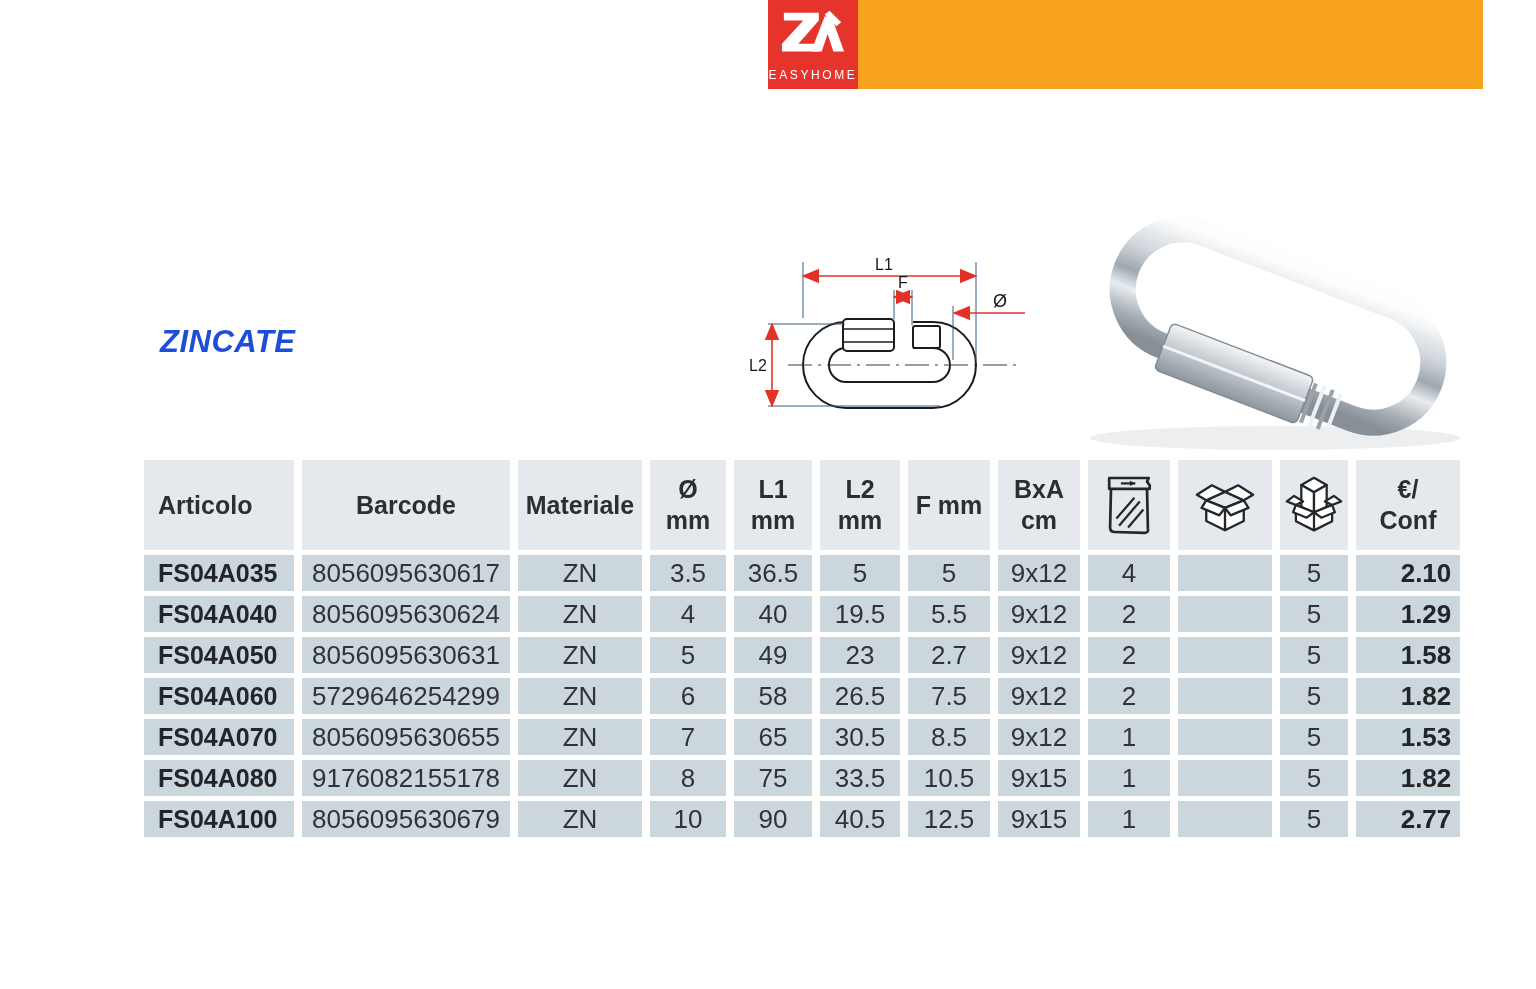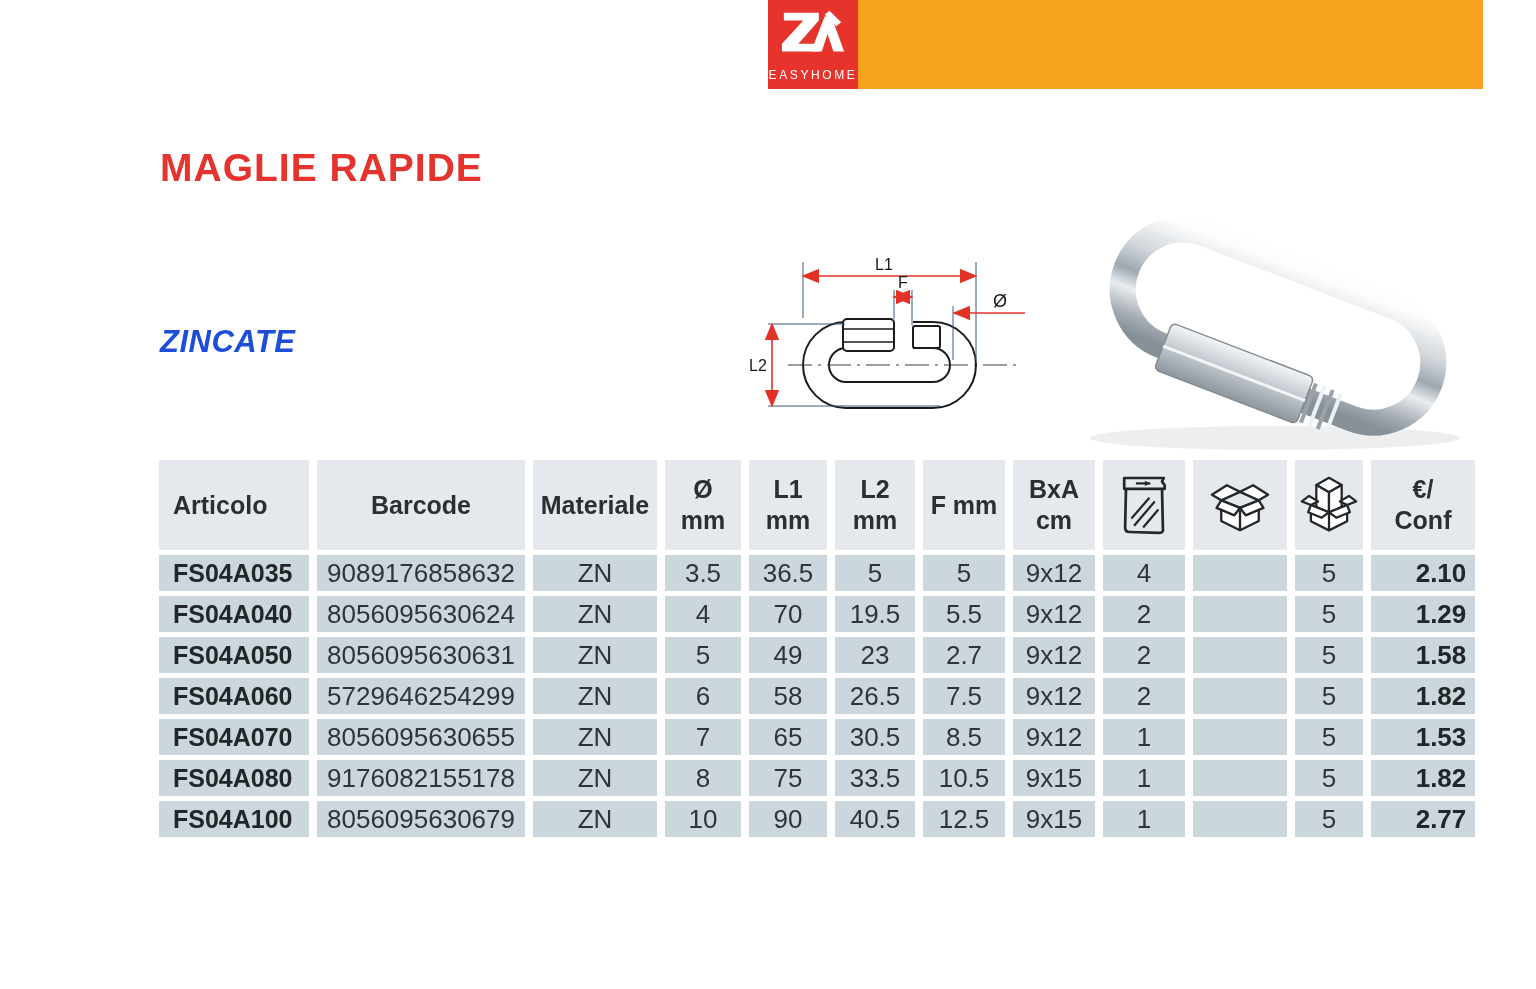--- a/index.html
+++ b/index.html
@@ -18,21 +18,21 @@
               font-size:39px;font-weight:bold;letter-spacing:1px;}
   .page-subtitle{position:absolute;left:160px;top:324px;color:#1d4ed8;
               font-size:31px;font-weight:bold;font-style:italic;letter-spacing:0.5px;}
 
   
   .tech-drawing{position:absolute;left:700px;top:230px;width:340px;height:220px;}
   .product-photo{position:absolute;left:1050px;top:200px;width:450px;height:260px;}
   .dim-label{font-family:"Liberation Sans",sans-serif;fill:#17181a;}
 
   
-  table.products{position:absolute;left:151px;top:455px;border-collapse:separate;
+  table.products{position:absolute;left:136px;top:455px;border-collapse:separate;
         border-spacing:8px 5px;table-layout:fixed;}
   table.products th{background:#e5e9ed;height:90px;vertical-align:middle;text-align:center;
         font-size:25px;font-weight:bold;color:#2b2e33;padding:0;}
   table.products th.left{text-align:left;padding-left:14px;}
   table.products td{background:#ccd6dd;height:36px;vertical-align:middle;text-align:center;
         font-size:26px;font-weight:normal;color:#303338;padding:0;white-space:nowrap;}
   table.products td.c-art{text-align:left;padding-left:14px;font-weight:bold;color:#232629;font-size:25px;margin-top:19px;}
   table.products td.c-price{font-weight:bold;color:#232629;padding-left:36px;}
   .hl{display:block;line-height:1.25;}
   .hdr-icon{display:block;margin:0 auto;}
@@ -45,21 +45,20 @@
   <div class="logo-square">
     <svg class="logo-mark" viewBox="0 0 70 52">
       <path d="M5,4 H41 V12 L20,36 H41 V44 H3 V36 L25,12 H5 Z" fill="#ffffff"></path>
       <polygon points="33,44 44,44 50,26 56,44 67,44 54,8 47,8" fill="#ffffff"></polygon>
       <polygon points="52,2 64,14 59,18 47,6" fill="#ffffff"></polygon>
     </svg>
     <div class="logo-name">EASYHOME</div>
   </div>
   <div class="orange-bar"></div>
 
-  <div class="page-title">MAGLIE RAPIDE</div>
   <div class="page-subtitle">ZINCATE</div>
 
   <svg class="tech-drawing" viewBox="0 0 340 220">
     <defs>
       <marker id="arr" markerWidth="11" markerHeight="9" refX="10" refY="4.5" orient="auto-start-reverse">
         <path d="M0,0 L11,4.5 L0,9 Z" fill="#e23227"></path>
       </marker>
     </defs>
 
     <rect x="103" y="92" width="173" height="86" rx="43" fill="#ffffff" stroke="#1c1c1c" stroke-width="2"></rect>
@@ -197,38 +196,38 @@
         </th>
         <th>
           <span class="hl">€/</span>
           <span class="hl">Conf</span>
         </th>
       </tr>
     </thead>
     <tbody>
         <tr>
           <td class="c-art">FS04A035</td>
-          <td>9089176858632</td>
+          <td>8056095630617</td>
           <td>ZN</td>
           <td>3.5</td>
           <td>36.5</td>
           <td>5</td>
           <td>5</td>
           <td>9x12</td>
           <td>4</td>
           <td></td>
           <td>5</td>
           <td class="c-price">2.10</td>
         </tr>
         <tr>
           <td class="c-art">FS04A040</td>
           <td>8056095630624</td>
           <td>ZN</td>
           <td>4</td>
-          <td>70</td>
+          <td>40</td>
           <td>19.5</td>
           <td>5.5</td>
           <td>9x12</td>
           <td>2</td>
           <td></td>
           <td>5</td>
           <td class="c-price">1.29</td>
         </tr>
         <tr>
           <td class="c-art">FS04A050</td>

